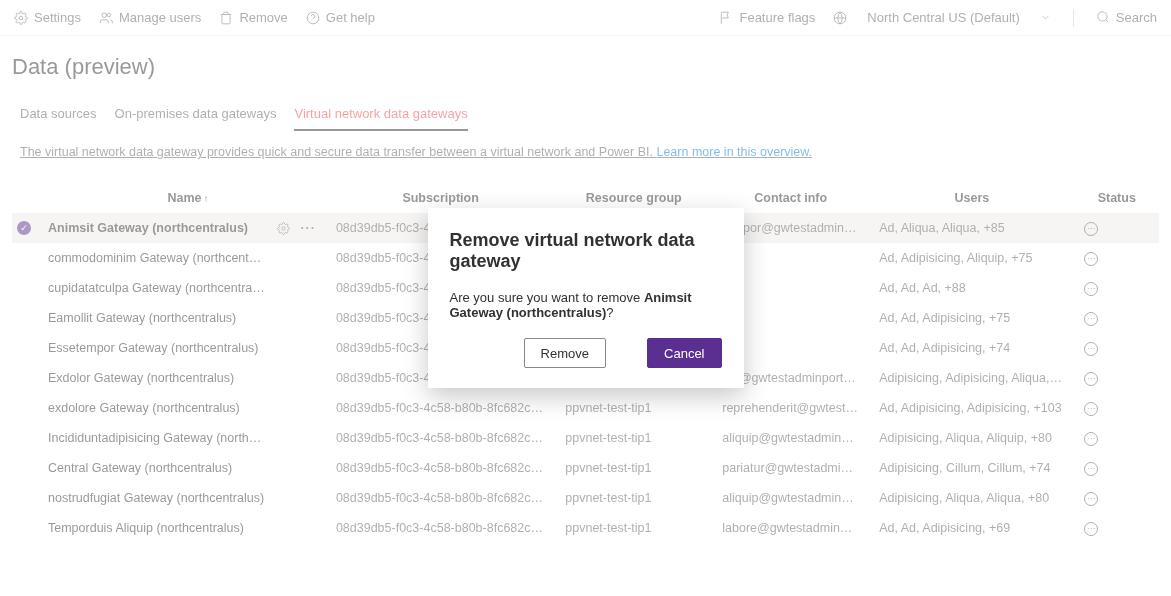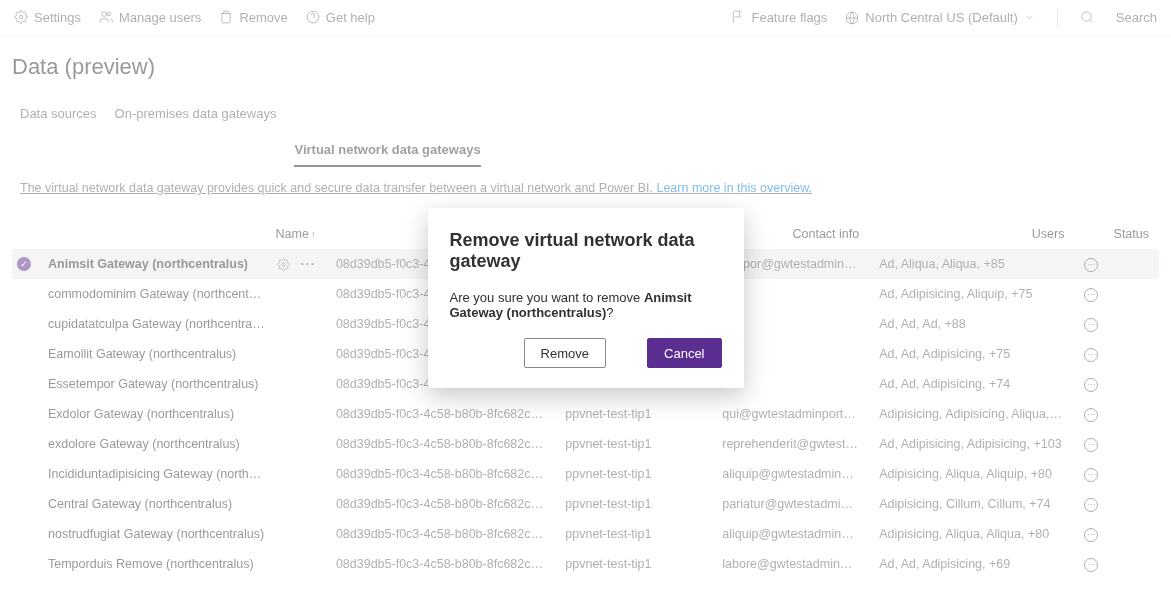--- a/index.html
+++ b/index.html
@@ -1,34 +1,34 @@
 <!DOCTYPE html>
 <html><head>
 <meta charset="utf-8">
 <style>
 * { box-sizing: border-box; margin: 0; padding: 0; }
 body { font-family: "Segoe UI", -apple-system, sans-serif; font-size: 13px; color: #323130; background: #fff; width: 1171px; height: 596px; overflow: hidden; position: relative; }
 .topbar { display: flex; align-items: center; height: 36px; padding: 0 14px; border-bottom: 1px solid #edebe9; gap: 18px; }
 .topbar .spacer { flex: 1; }
-.tb-item { display: inline-flex; align-items: flex-start; gap: 6px; color: #605e5c; cursor: pointer; font-size: 13px; }
+.tb-item { display: inline-flex; align-items: center; gap: 6px; color: #605e5c; cursor: pointer; font-size: 13px; }
 .tb-item svg { width: 14px; height: 14px; stroke: #605e5c; fill: none; stroke-width: 1.4; }
-.region { display: inline-flex; align-items: center; gap: 6px; color: #605e5c; }
+.region { display: inline-flex; align-items: center; gap: 20px; color: #605e5c; }
 .region svg { width: 14px; height: 14px; stroke: #605e5c; fill: none; stroke-width: 1.4; }
-.search { display: inline-flex; align-items: flex-start; gap: 22px; color: #605e5c; }
+.search { display: inline-flex; align-items: flex-start; gap: 6px; color: #605e5c; }
 .search svg { width: 14px; height: 14px; stroke: #605e5c; fill: none; stroke-width: 1.4; }
 .page-header { padding: 18px 12px 10px; }
 .page-title { font-size: 22px; font-weight: 400; color: #323130; }
 .tabs { display: flex; gap: 18px; padding: 0 20px 4px; margin-top: 10px; }
 .tab { padding: 6px 0 8px; color: #605e5c; cursor: pointer; font-size: 13px; border-bottom: 2px solid transparent; }
-.tab.active { color: #404040; border-bottom-color: #323130; font-weight: 700; margin-top: 36px; }
+.tab.active { color: #ef4444; border-bottom-color: #323130; font-weight: 400; }
 .description { padding: 10px 20px 24px; color: #605e5c; font-size: 12.5px; text-decoration: underline; }
 .description a { color: #0078d4; text-decoration: none; }
 .table-wrap { padding: 0 12px; }
 .grid { width: 100%; border-collapse: collapse; font-size: 12.5px; }
-.grid th { text-align: right; font-weight: 400; padding: 8px 10px; color: #323130; }
+.grid th { text-align: center; font-weight: 700; padding: 8px 10px; color: #323130; }
 .grid td { padding: 7px 10px; color: #605e5c; white-space: nowrap; overflow: hidden; text-overflow: ellipsis; max-width: 0; }
 .grid tr.selected { background: #edebe9; }
 .col-name { width: 260px; }
 .col-sub { width: 190px; }
 .col-rg { width: 130px; }
 .col-contact { width: 130px; }
 .col-users { width: 170px; }
 .col-status { width: 70px; }
 .check-circle { width: 14px; height: 14px; border-radius: 50%; background: #5b2e91; display: inline-flex; align-items: center; justify-content: center; }
 .check-circle::after { content: "✓"; color: #fff; font-size: 9px; }
@@ -345,21 +345,21 @@
           <td class="col-sub">08d39db5-f0c3-4c58-b80b-8fc682cf67c1</td>
           <td class="col-rg">ppvnet-test-tip1</td>
           <td class="col-contact">aliquip@gwtestadminpor...</td>
           <td class="col-users">Adipisicing, Aliqua, Aliqua, +80</td>
           <td class="col-status"><span class="status-icon"></span></td>
         </tr>
         <tr class="row">
           <td class="name-cell col-name">
             <div class="name-inner">
               <span class="chk"></span>
-              <span class="label">Temporduis Remove (northcentralus)</span>
+              <span class="label">Temporduis Aliquip (northcentralus)</span>
               <span class="actions">
                 <span class="gear-small"><svg viewBox="0 0 24 24">
                     <circle cx="12" cy="12" r="3"></circle>
                     <path d="M19.4 15a1.7 1.7 0 0 0 .34 1.87l.06.06a2 2 0 1 1-2.83 2.83l-.06-.06a1.7 1.7 0 0 0-1.87-.34 1.7 1.7 0 0 0-1 1.56V21a2 2 0 1 1-4 0v-.09a1.7 1.7 0 0 0-1-1.56 1.7 1.7 0 0 0-1.87.34l-.06.06a2 2 0 1 1-2.83-2.83l.06-.06a1.7 1.7 0 0 0 .34-1.87 1.7 1.7 0 0 0-1.56-1H3a2 2 0 1 1 0-4h.09a1.7 1.7 0 0 0 1.56-1 1.7 1.7 0 0 0-.34-1.87l-.06-.06a2 2 0 1 1 2.83-2.83l.06.06a1.7 1.7 0 0 0 1.87.34H9a1.7 1.7 0 0 0 1-1.56V3a2 2 0 1 1 4 0v.09a1.7 1.7 0 0 0 1 1.56 1.7 1.7 0 0 0 1.87-.34l.06-.06a2 2 0 1 1 2.83 2.83l-.06.06a1.7 1.7 0 0 0-.34 1.87V9a1.7 1.7 0 0 0 1.56 1H21a2 2 0 1 1 0 4h-.09a1.7 1.7 0 0 0-1.56 1z"></path>
                   </svg></span>
                 <span class="dots">···</span>
               </span>
             </div>
           </td>
           <td class="col-sub">08d39db5-f0c3-4c58-b80b-8fc682cf67c1</td>

